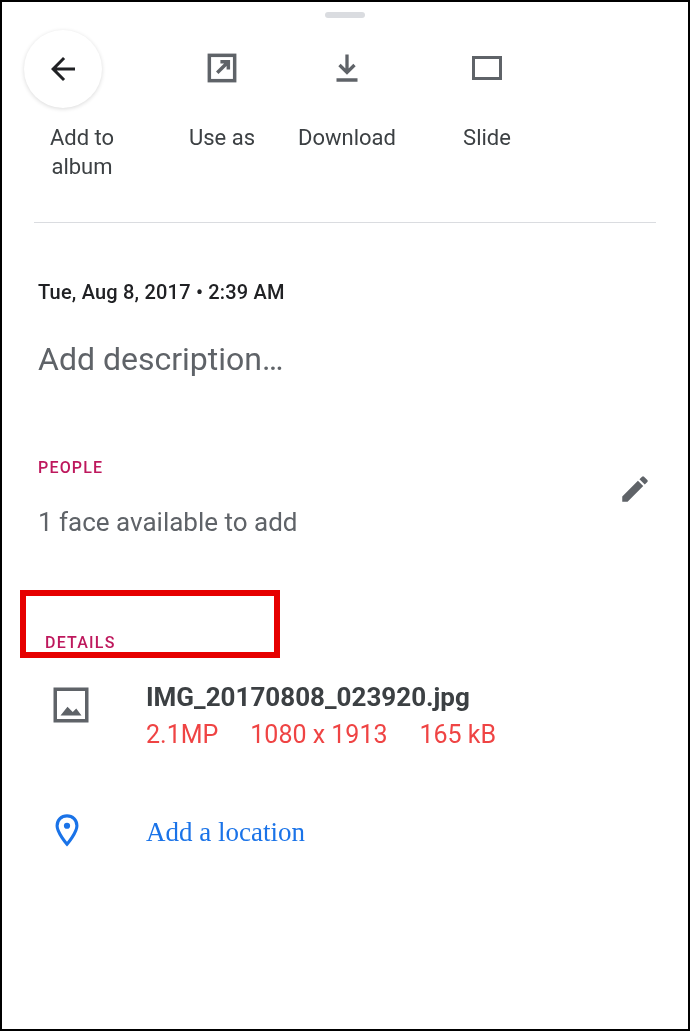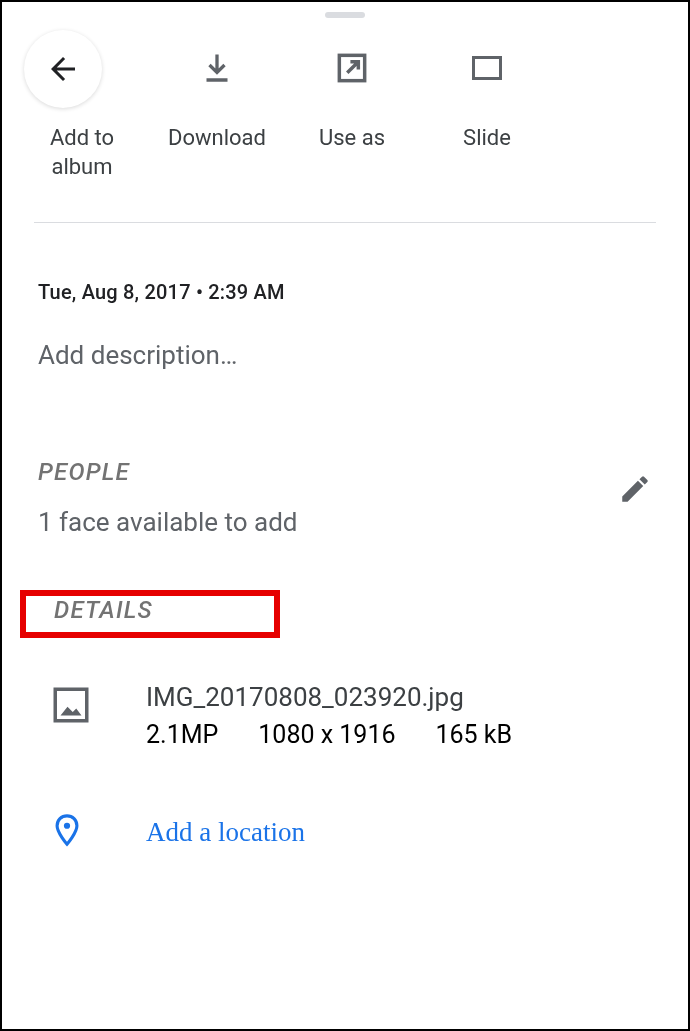--- a/index.html
+++ b/index.html
@@ -85,30 +85,29 @@
       left: 36px;
       font-size: 20px;
       font-weight: 500;
       color: #202124;
       letter-spacing: 0.2px;
     }
     .description {
       position: absolute;
       top: 338px;
       left: 36px;
-      font-size: 26px;
+      font-size: 32px;
       color: #5f6368;
       cursor: text;
     }
     .section-label {
-      font-size: 24px;
+      font-size: 16px;
       letter-spacing: 1.2px;
-      color: #737373;
+      color: #be185d;
       font-weight: 500;
-      font-style: italic;
     }
     .people-label {
       position: absolute;
       top: 456px;
       left: 36px;
     }
     .people-value {
       position: absolute;
       top: 505px;
       left: 36px;
@@ -119,53 +118,53 @@
       position: absolute;
       top: 470px;
       right: 36px;
       cursor: pointer;
     }
     .details-label-box {
       position: absolute;
       top: 588px;
       left: 18px;
       width: 260px;
-      height: 48px;
+      height: 68px;
       border: 6px solid #e60000;
       display: flex;
-      align-items: flex-start;
-      padding-left: 28px;
+      align-items: flex-end;
+      padding-left: 19px;
     }
     .file-row {
       position: absolute;
       top: 680px;
       left: 48px;
       right: 36px;
       display: flex;
       align-items: flex-start;
     }
     .file-icon-wrap {
       width: 44px;
       flex-shrink: 0;
       margin-top: 2px;
     }
     .file-text {
       margin-left: 52px;
     }
     .file-name {
       font-size: 26px;
       color: #3c4043;
-      font-weight: 400;
+      font-weight: 700;
     }
     .file-meta {
       margin-top: 8px;
       font-size: 25px;
-      color: #000000;
-      display: flex;
-      gap: 40px;
+      color: #ef4444;
+      display: flex;
+      gap: 32px;
     }
     .location-row {
       position: absolute;
       top: 808px;
       left: 48px;
       right: 36px;
       display: flex;
       align-items: center;
       cursor: pointer;
     }
@@ -196,36 +195,36 @@
   <div class="action-item a0">
     <div class="action-icon">
       <svg width="36" height="36" viewBox="0 0 24 24">
           <path fill="none" stroke="#5f6368" stroke-width="2" d="M4 4h16v16H4z"></path>
           <path fill="#5f6368" d="M12 8v8M8 12h8" stroke="#5f6368" stroke-width="2"></path>
         </svg>
     </div>
     <div class="action-label">Add to
 album</div>
   </div>
-  <div class="action-item a2">
-    <div class="action-icon">
-      <svg width="36" height="36" viewBox="0 0 24 24">
-          <path d="M12 3v12m-5-5l5 5 5-5M5 20h14" fill="none" stroke="#5f6368" stroke-width="2.2"></path>
-        </svg>
-    </div>
-    <div class="action-label">Download</div>
-  </div>
   <div class="action-item a3">
     <div class="action-icon">
       <svg width="38" height="38" viewBox="0 0 24 24">
           <rect x="4" y="4" width="16" height="16" fill="none" stroke="#5f6368" stroke-width="2.2"></rect>
           <path d="M9 15l7-7m-5 0h5v5" fill="none" stroke="#5f6368" stroke-width="2.2"></path>
         </svg>
     </div>
     <div class="action-label">Use as</div>
+  </div>
+  <div class="action-item a2">
+    <div class="action-icon">
+      <svg width="36" height="36" viewBox="0 0 24 24">
+          <path d="M12 3v12m-5-5l5 5 5-5M5 20h14" fill="none" stroke="#5f6368" stroke-width="2.2"></path>
+        </svg>
+    </div>
+    <div class="action-label">Download</div>
   </div>
   <div class="action-item a4">
     <div class="action-icon">
       <svg width="36" height="36" viewBox="0 0 24 24">
           <rect x="3" y="5" width="18" height="14" fill="none" stroke="#5f6368" stroke-width="2"></rect>
         </svg>
     </div>
     <div class="action-label">Slide</div>
   </div>
 </div>
@@ -252,21 +251,21 @@
   <div class="file-icon-wrap">
     <svg width="42" height="42" viewBox="0 0 24 24">
       <rect x="3" y="3" width="18" height="18" fill="none" stroke="#5f6368" stroke-width="2"></rect>
       <path d="M6 18l4-5 3 3 2-2 3 4H6z" fill="#5f6368"></path>
     </svg>
   </div>
   <div class="file-text">
     <div class="file-name">IMG_20170808_023920.jpg</div>
     <div class="file-meta">
       <span>2.1MP</span>
-      <span>1080 x 1916</span>
+      <span>1080 x 1913</span>
       <span>165 kB</span>
     </div>
   </div>
 </div>
 
 <div class="location-row">
   <div class="location-icon-wrap">
     <svg width="34" height="40" viewBox="0 0 24 24">
       <path fill="none" stroke="#1a73e8" stroke-width="2.2" d="M12 2C8 2 5 5 5 9c0 5 7 13 7 13s7-8 7-13c0-4-3-7-7-7z"></path>
       <circle cx="12" cy="9" r="2.2" fill="#1a73e8"></circle>

